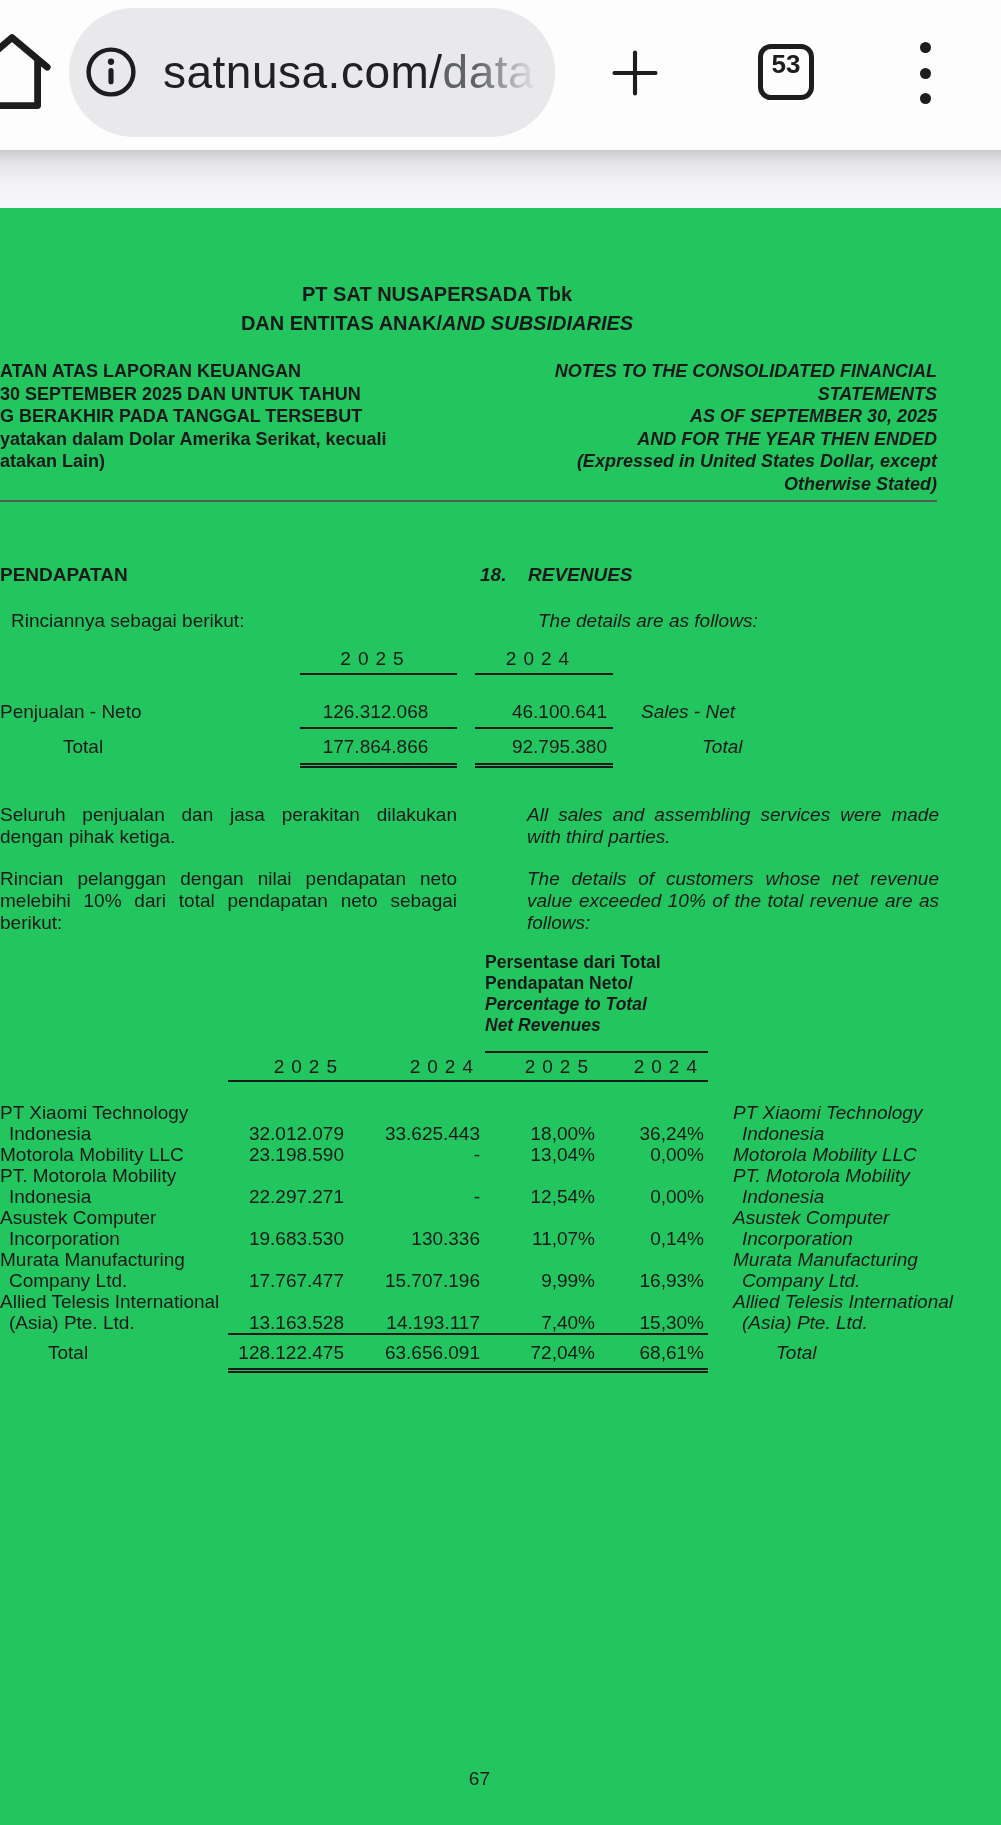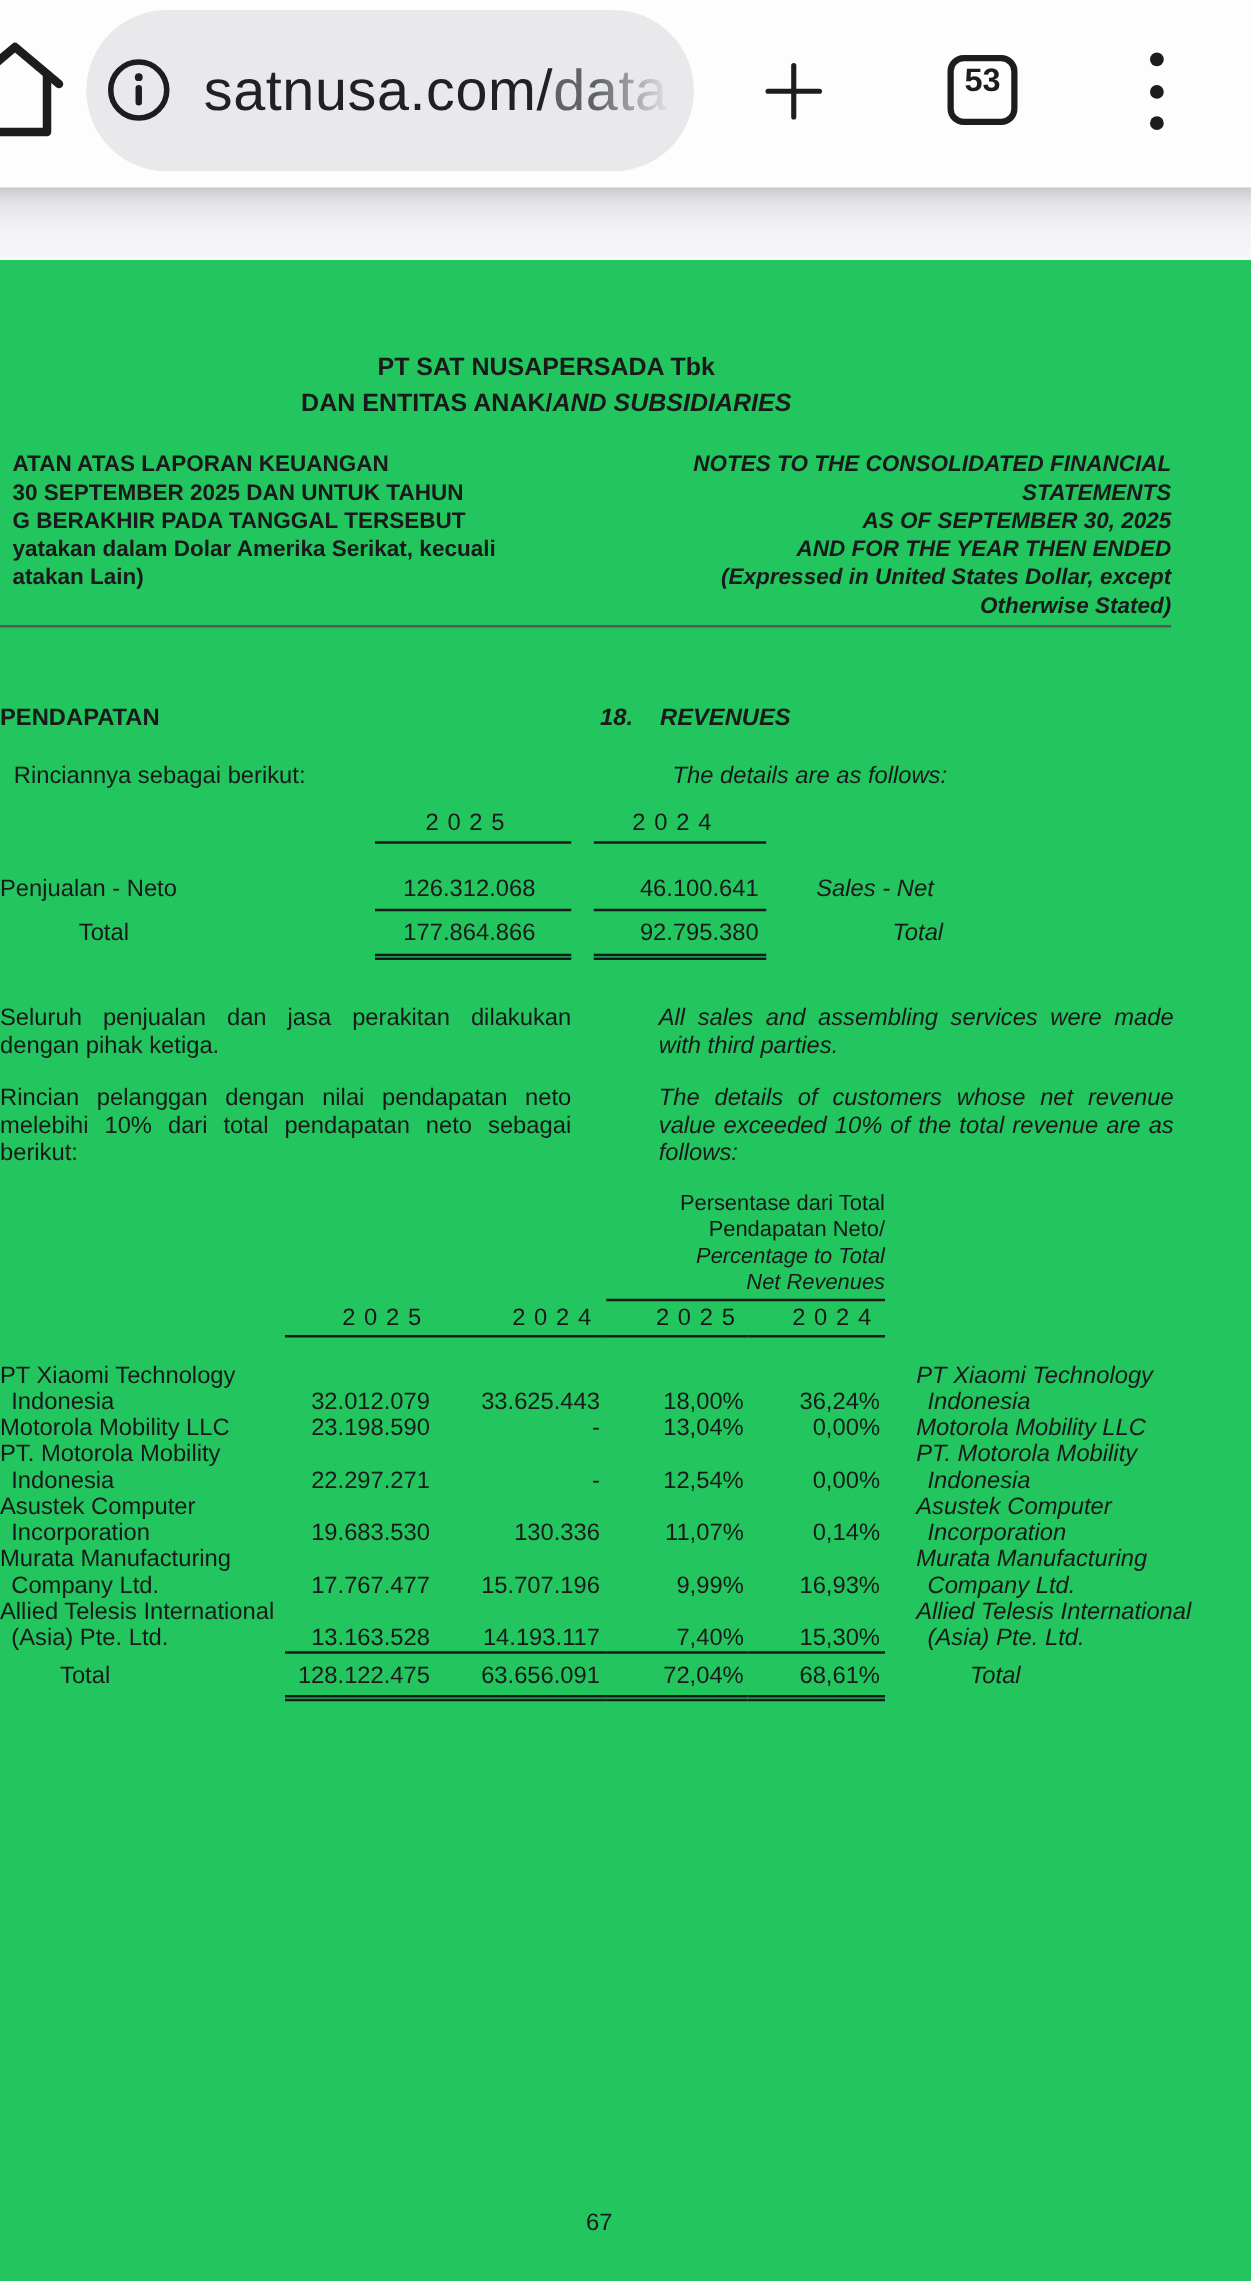--- a/index.html
+++ b/index.html
@@ -23,53 +23,53 @@
   .menubtn{position:absolute;left:917px;top:42px;width:16px;height:62px;display:flex;
            flex-direction:column;justify-content:space-between;align-items:center;}
   .dot{width:11px;height:11px;border-radius:50%;background:#1d1d1f;}
   .tbshadow{position:absolute;left:0;top:150px;width:1001px;height:58px;
             background:linear-gradient(180deg,#c9c9ce 0px,#e4e4e8 12px,#f2f2f5 32px,#f7f7f9 58px);}
   
   .page{position:absolute;left:0;top:208px;width:1001px;height:1617px;background:#22c55e;
         font-size:19px;line-height:22px;} .i{font-style:italic;}
   .abs{position:absolute;}
   .title{left:0;top:72px;width:874px;text-align:center;font-weight:bold;font-size:20px;line-height:29px;}
-  .hdrL{left:0;top:152px;width:470px;font-weight:bold;font-size:18px;line-height:22.5px;white-space:nowrap;padding-left:10px;}
+  .hdrL{left:0;top:152px;width:470px;font-weight:bold;font-size:18px;line-height:22.5px;white-space:nowrap;}
   .hdrR{left:497px;top:152px;width:440px;text-align:right;font-weight:bold;font-style:italic;
         font-size:18px;line-height:22.5px;white-space:nowrap;}
   .hrule{left:0;top:292px;width:937px;border-top:2px solid #58585b;height:0;}
   .secrow{left:0;top:356px;width:1001px;font-weight:bold;}
   .secEn{position:absolute;left:480px;top:0;font-style:italic;}
   .secEn .nm{display:inline-block;width:48px;}
   .introrow{left:11px;top:402px;width:1001px;}
   .introEn{position:absolute;left:527px;top:0;font-style:italic;}
   
   .t1{left:0;top:440px;width:1001px;}
   .t1row{display:flex;align-items:baseline;}
   .t1 .lab{width:300px;white-space:nowrap;}
   .t1 .v1{width:157px;text-align:center;padding-right:6px;box-sizing:border-box;white-space:nowrap;}
   .t1 .gap{width:18px;}
   .t1 .v2{width:138px;text-align:right;padding-right:6px;box-sizing:border-box;white-space:nowrap;}
-  .t1 .en{margin-left:40px;font-style:italic;white-space:nowrap;}
+  .t1 .en{margin-left:28px;font-style:italic;white-space:nowrap;}
   .t1head .v1,.t1head .v2{text-align:center;letter-spacing:7px;border-bottom:2.5px solid #1a1a1c;
                           padding-bottom:3px;}
   .t1body{margin-top:26px;line-height:22px;}
   .t1 .sl{border-top:2.5px solid #1a1a1c;height:0;margin-top:4px;}
   .t1 .dl{height:5px;border-top:2.5px solid #1a1a1c;border-bottom:2.5px solid #1a1a1c;margin-top:5px;}
   .t1total{padding-top:7px;}
   .t1total .lab{padding-left:63px;box-sizing:border-box;}
   .t1total .en{padding-left:61px;}
   
   .paraL{left:0;width:457px;text-align:justify;}
   .paraR{left:527px;width:412px;text-align:justify;font-style:italic;}
   .p1{top:596px;} .p2{top:660px;}
   
   .t2{left:0;top:744px;width:1001px;}
-  .t2group{margin-left:485px;width:223px;text-align:right;font-size:17.5px;line-height:21px;
-           border-bottom:2.5px solid #1a1a1c;padding-bottom:3px;}
+  .t2group{margin-left:485px;width:223px;text-align:left;font-size:17.5px;line-height:21px;
+           border-bottom:2.5px solid #1a1a1c;padding-bottom:15px;font-weight:bold;}
   .t2years{display:flex;margin-top:4px;line-height:20px;}
   .t2years .yc{text-align:center;letter-spacing:7px;border-bottom:2.5px solid #1a1a1c;
                padding-bottom:3px;box-sizing:border-box;}
   .t2 .lab2{width:228px;white-space:nowrap;}
   .t2 .a1{width:120px;text-align:right;padding-right:4px;box-sizing:border-box;white-space:nowrap;}
   .t2 .a2{width:137px;text-align:right;padding-right:5px;box-sizing:border-box;white-space:nowrap;}
   .t2 .p1c{width:113px;text-align:right;padding-right:3px;box-sizing:border-box;white-space:nowrap;}
   .t2 .p2c{width:110px;text-align:right;padding-right:4px;box-sizing:border-box;white-space:nowrap;}
   .t2 .en2{margin-left:25px;font-style:italic;white-space:nowrap;}
   .t2row{display:flex;align-items:flex-end;line-height:21px;}

